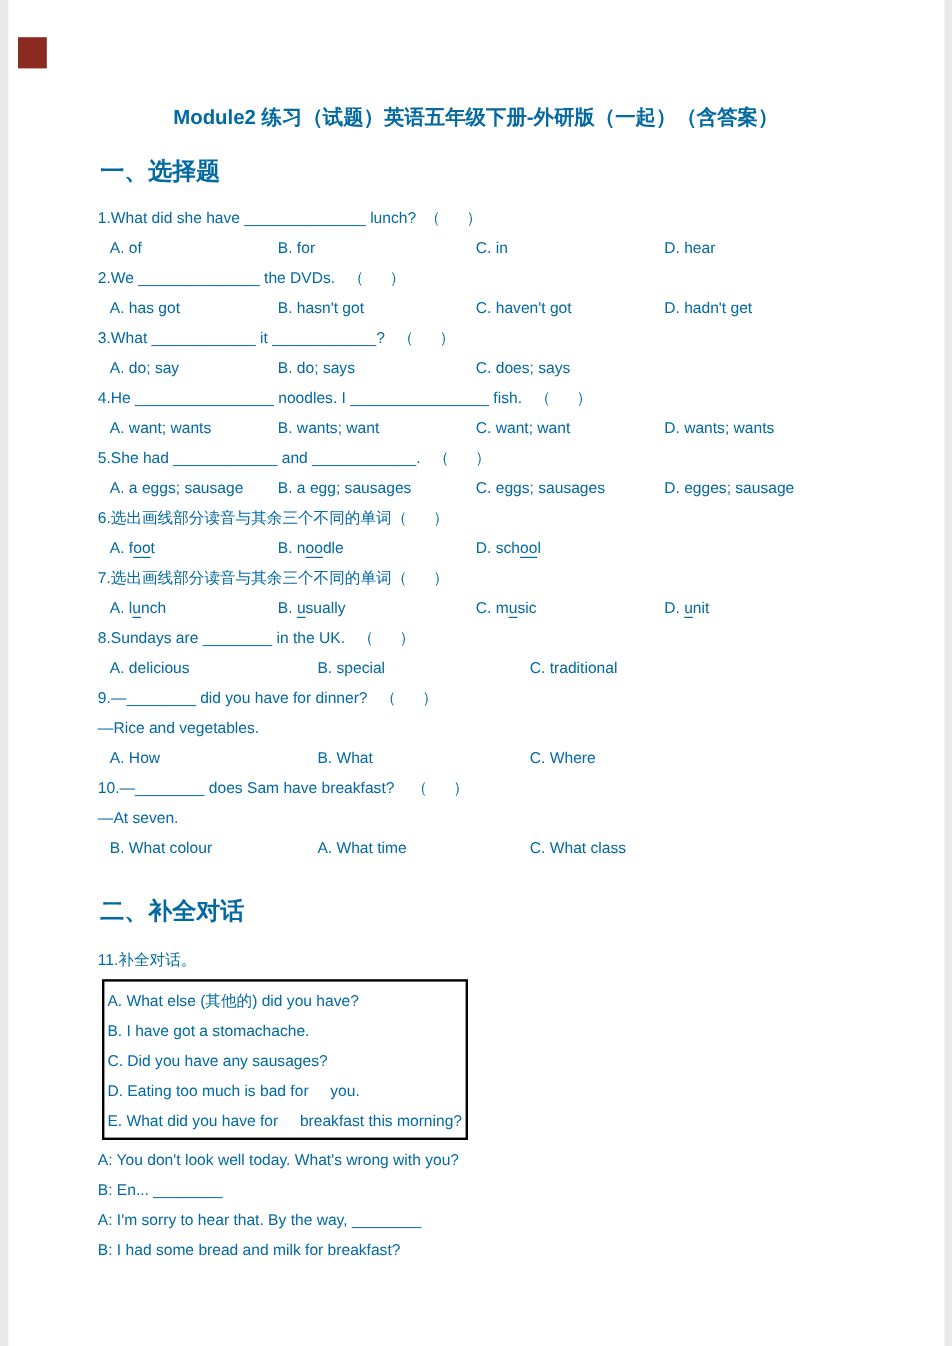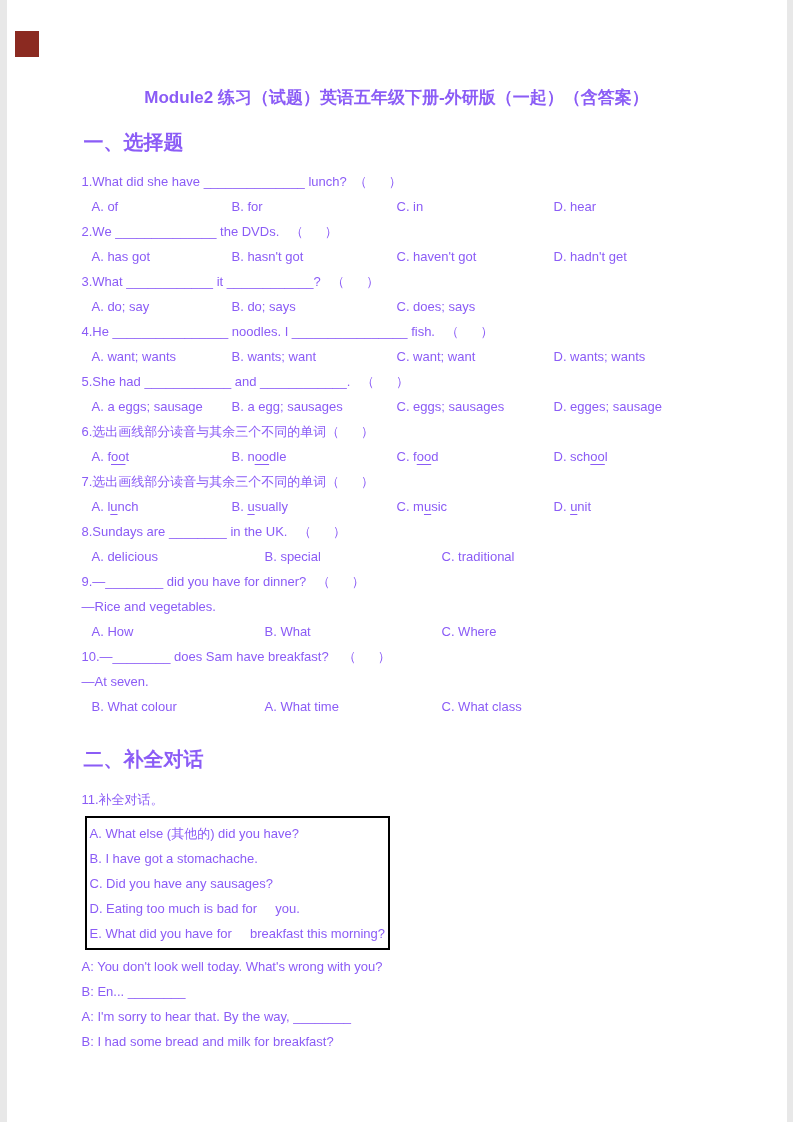--- a/index.html
+++ b/index.html
@@ -3,21 +3,21 @@
 <meta charset="utf-8">
 <style>
   html,body { margin:0; padding:0; background:#e8e8e8; }
   .page {
     position:relative;
     width:780px; height:1122px;
     margin:0 auto;
     background:#ffffff;
     font-family:"Liberation Sans", sans-serif;
     font-size:13px;
-    color:#8b5cf6;
+    color:#0369a1;
     overflow:hidden;
   }
   .red-mark {
     position:absolute; left:8px; top:31px;
     width:24px; height:26px;
     background:#8b2a21;
   }
   .title {
     margin:86px 30px 0 30px;
     text-align:center;
@@ -106,21 +106,20 @@
       <span>A. a eggs; sausage</span>
       <span>B. a egg; sausages</span>
       <span>C. eggs; sausages</span>
       <span>D. egges; sausage</span>
     </div>
 
     <div class="line">6.选出画线部分读音与其余三个不同的单词（      ）</div>
     <div class="line opts4">
       <span><span>A. f</span><span class="u">oo</span><span>t</span></span>
       <span><span>B. n</span><span class="u">oo</span><span>dle</span></span>
-      <span><span>C. f</span><span class="u">oo</span><span>d</span></span>
       <span><span>D. sch</span><span class="u">oo</span><span>l</span></span>
     </div>
 
     <div class="line">7.选出画线部分读音与其余三个不同的单词（      ）</div>
     <div class="line opts4">
       <span><span>A. l</span><span class="u">u</span><span>nch</span></span>
       <span><span>B. </span><span class="u">u</span><span>sually</span></span>
       <span><span>C. m</span><span class="u">u</span><span>sic</span></span>
       <span><span>D. </span><span class="u">u</span><span>nit</span></span>
     </div>

